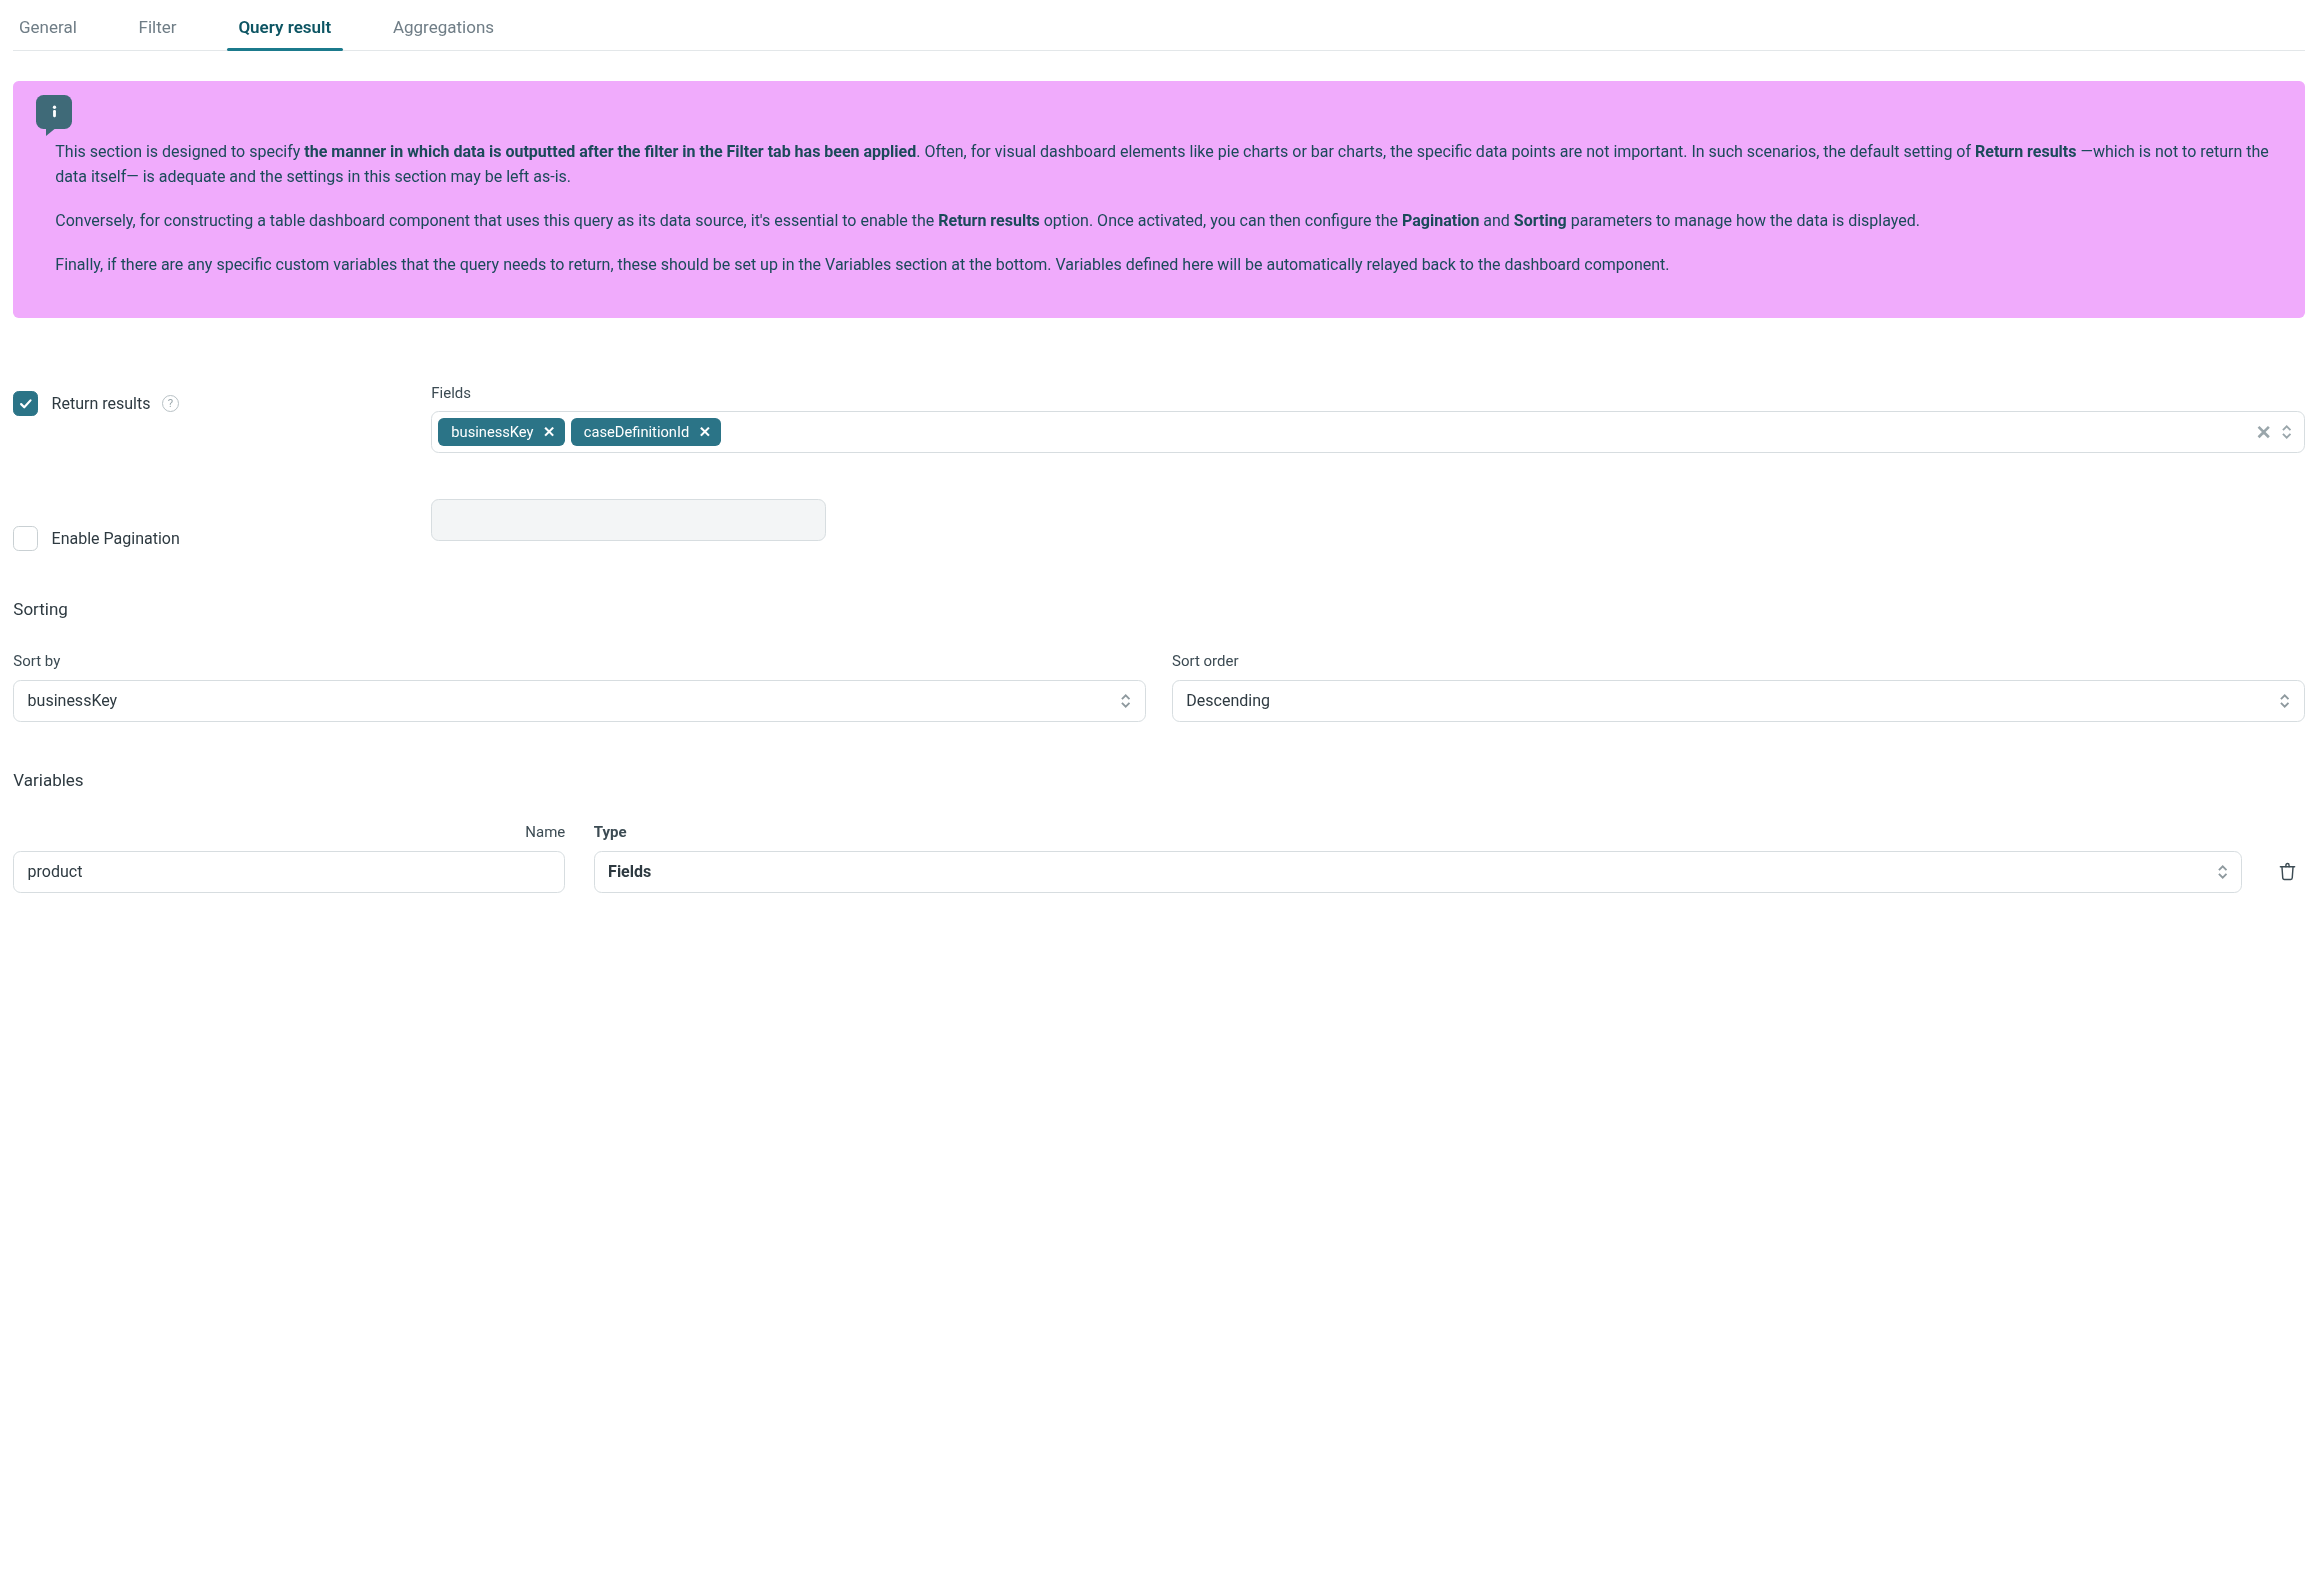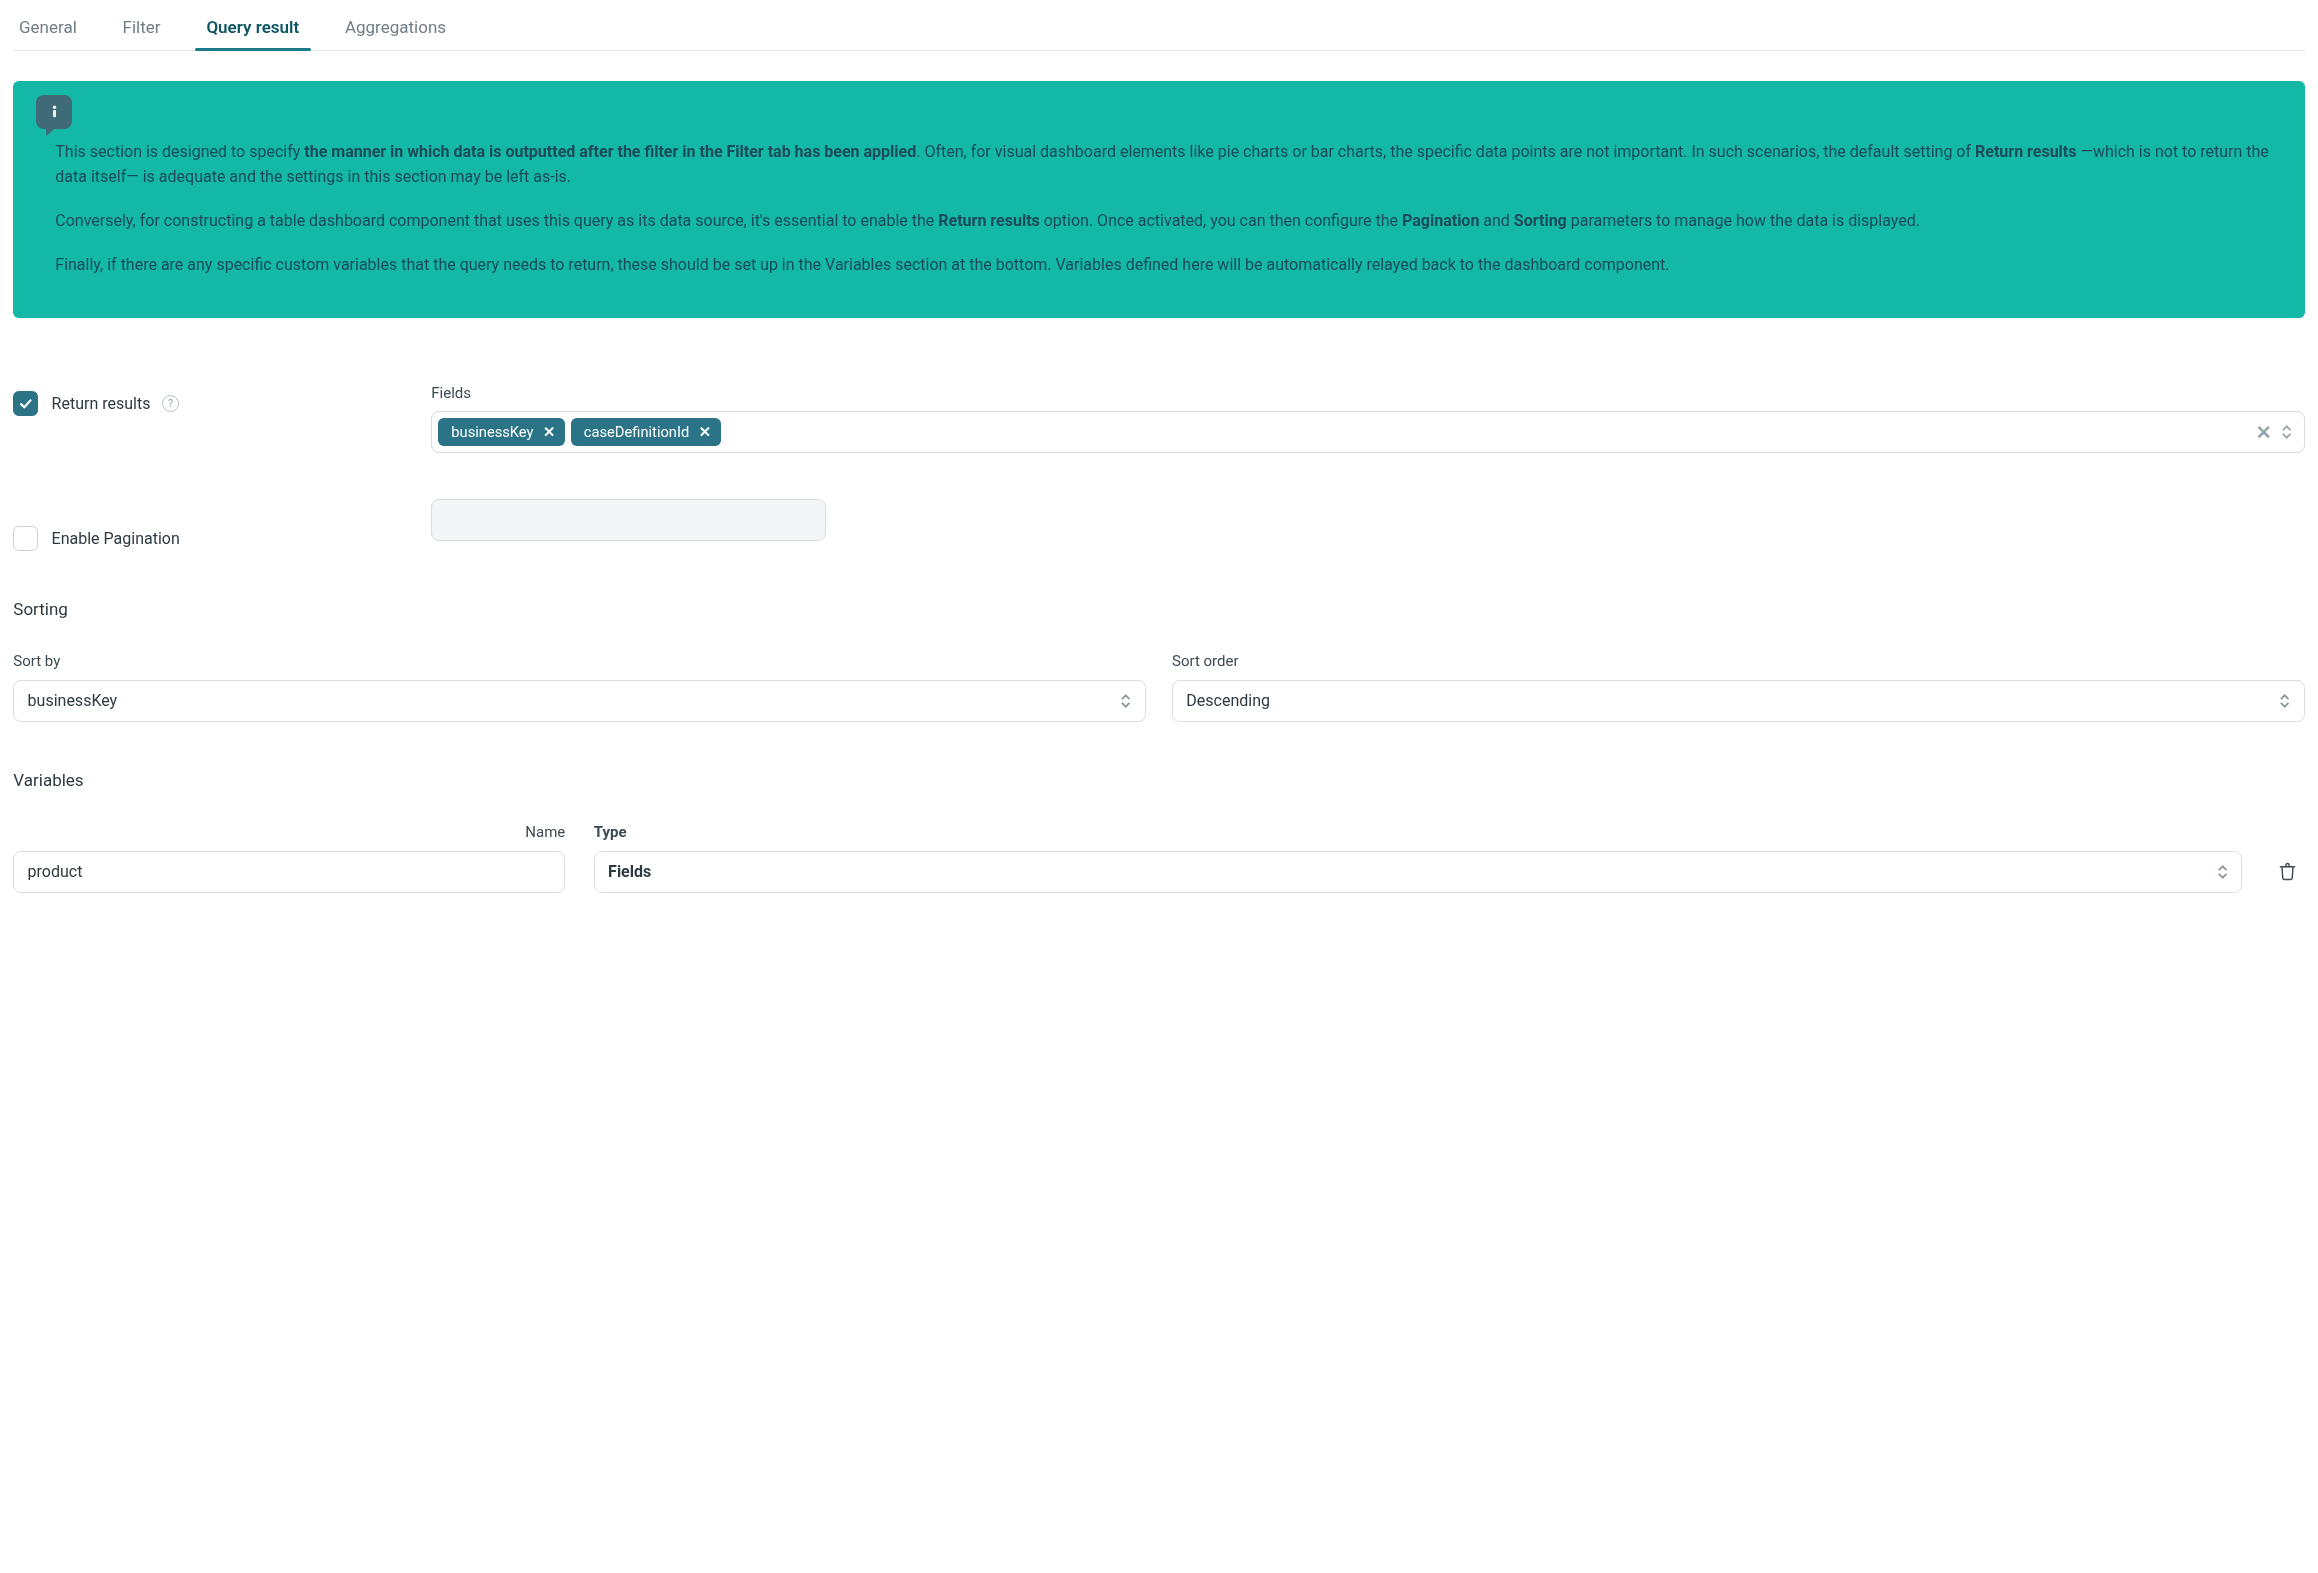--- a/index.html
+++ b/index.html
@@ -7,21 +7,21 @@
     font-family: -apple-system, BlinkMacSystemFont, "Segoe UI", Roboto, "Helvetica Neue", Arial, sans-serif;
     color: #1b4a5a;
     background: #fff;
     font-size: 16px;
     padding: 11.4px 13.3px 38px;
   }
 
   
   .tabs {
     display: flex;
-    gap: 42px;
+    gap: 58px;
     border-bottom: 1px solid #e3e7e9;
     padding: 0 3.8px;
   }
   .tab {
     padding: 5.7px 1.9px 13.3px;
     cursor: pointer;
     color: #6f7d86;
     font-size: 17px;
     position: relative;
   }
@@ -34,21 +34,21 @@
     position: absolute;
     bottom: -1px; left: -9.5px; right: -9.5px;
     height: 2.9px;
     background: #1b7a8c;
     border-radius: 1.9px;
   }
 
   
   .callout {
     margin-top: 30px;
-    background: #14b8a6;
+    background: #f0abfc;
     border-radius: 5.7px;
     padding: 59px 28.5px 40px 42px;
     position: relative;
   }
   .callout p { margin: 0 0 19px; line-height: 1.55; color: #1b4a5a; font-size: 16px; }
   .callout p:last-child { margin-bottom: 0; }
   .callout strong { font-weight: 700; }
   .info-badge {
     position: absolute;
     top: 13.3px; left: 23px;

